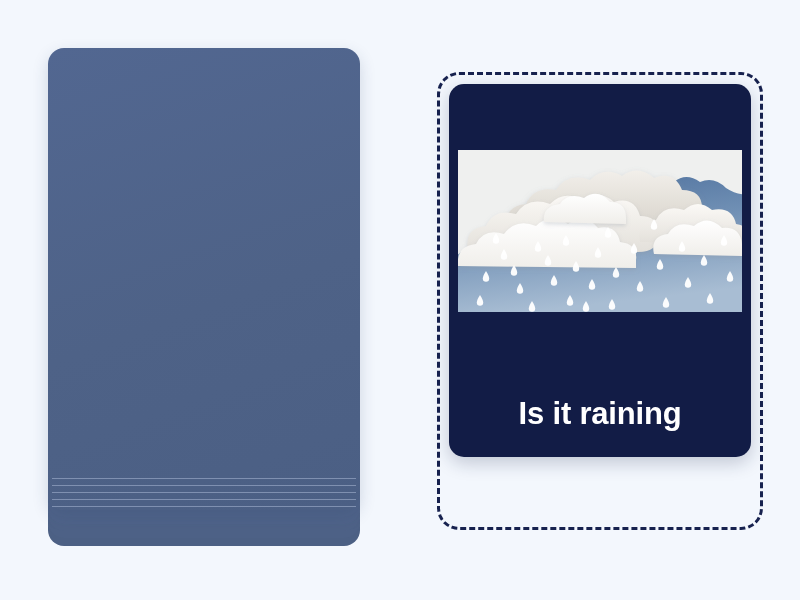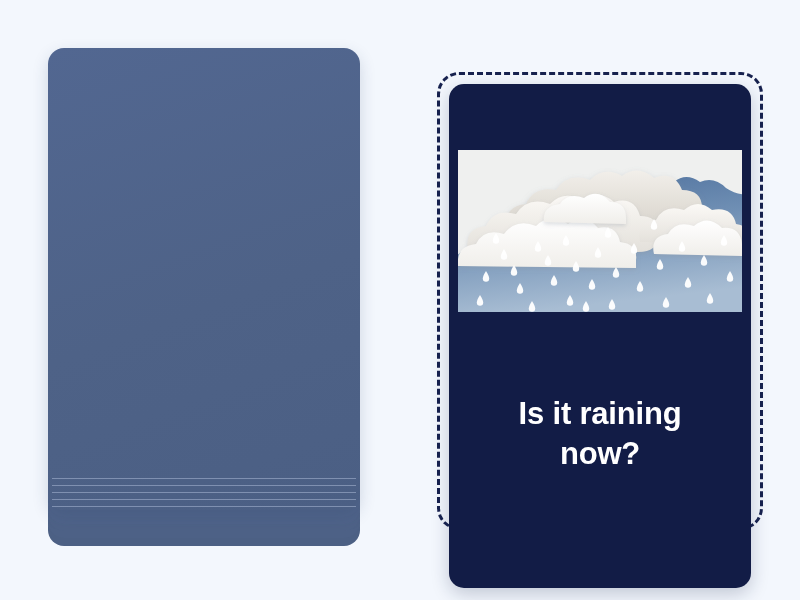--- a/index.html
+++ b/index.html
@@ -73,21 +73,21 @@
     inset: 0;
     border: 3px dashed #17224f;
     border-radius: 22px;
     box-sizing: border-box;
   }
   #card {
     position: absolute;
     left: 12px;
     top: 12px;
     width: 302px;
-    height: 504px;
+    height: 373px;
     background: #121c46;
     border-radius: 15px;
     box-sizing: border-box;
     overflow: hidden;
     box-shadow: 0 6px 18px rgba(20,30,70,0.22);
   }
 
   
   #card-media {
     position: absolute;
@@ -302,19 +302,18 @@
               <g transform="translate(128,158)">
                   <path d="M0,-7 C2.3,-3 3.2,-1.2 3.2,0.6 A3.2,3.2 0 0 1 -3.2,0.6 C-3.2,-1.2 -2.3,-3 0,-7 Z"></path>
                 </g>
             </g>
           </g>
         </svg>
       </div>
 
       <div id="card-text">
         <div>Is it raining</div>
-        <div>now?</div>
       </div>
 
     </div>
   </div>
 
 </div>
 
 </body></html>

